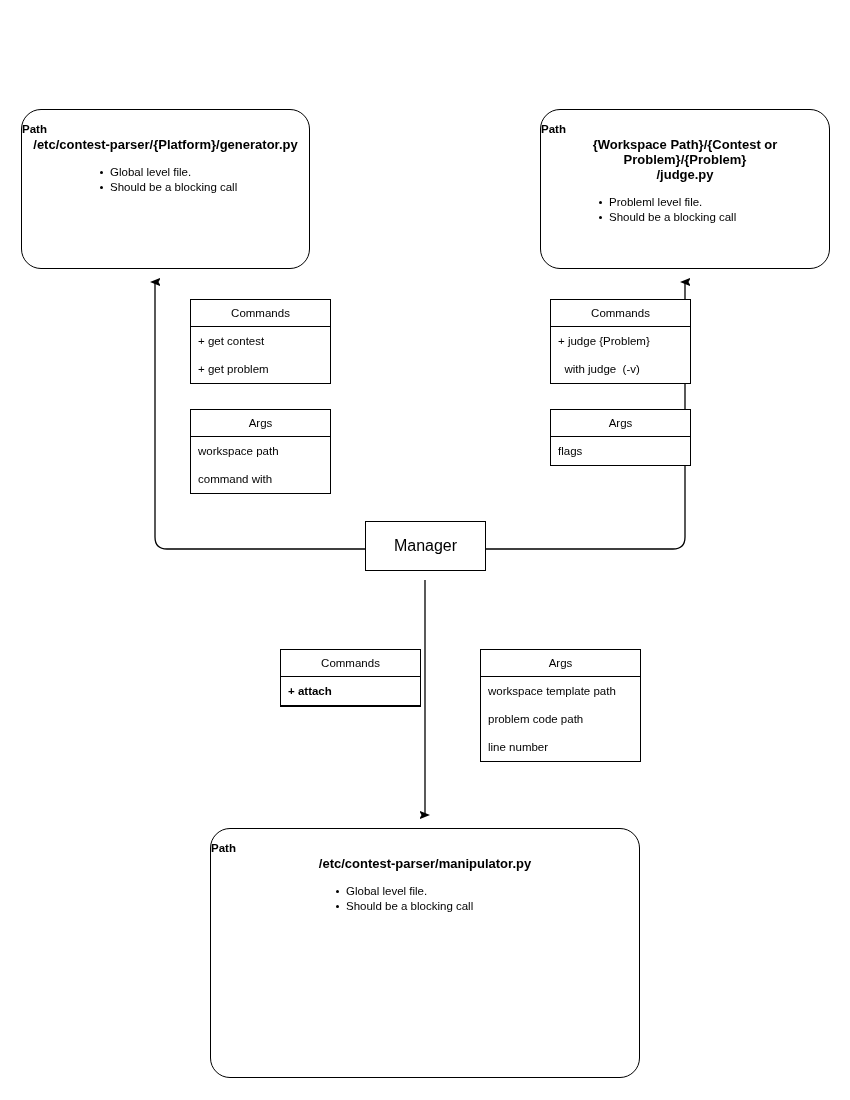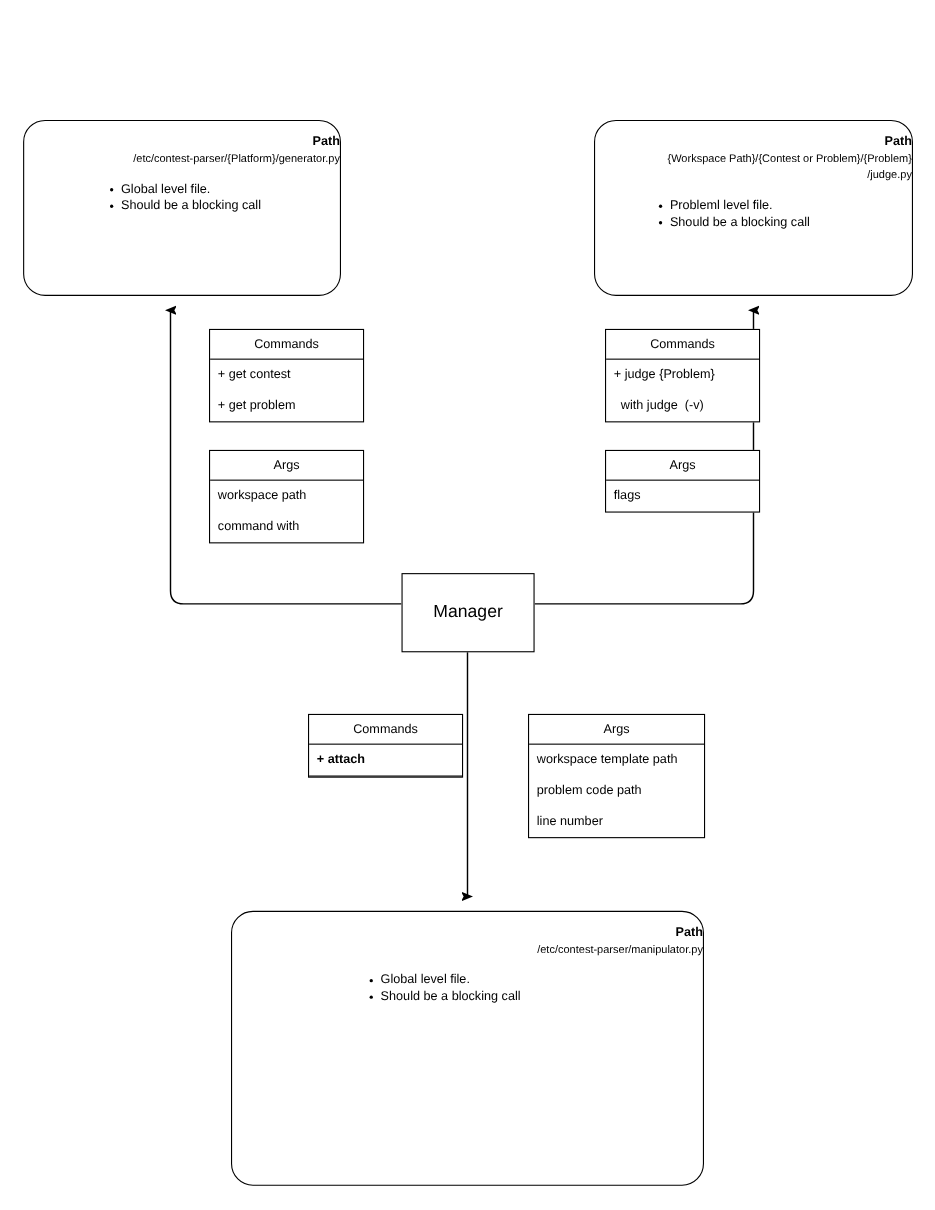--- a/index.html
+++ b/index.html
@@ -29,30 +29,31 @@
     background: #ffffff;
     border: 1.3px solid #000000;
   }
 
   
   .path-node {
     border-radius: 20px;
     padding-top: 12px;
   }
   .path-title {
-    text-align: right;
+    text-align: left;
     font-weight: bold;
     font-size: 11.5px;
     line-height: 15px;
   }
   .path-sub {
-    text-align: right;
-    font-size: 10px;
+    text-align: center;
+    font-size: 13px;
     line-height: 15px;
     white-space: pre-line;
+    font-weight: bold;
   }
   .path-bullets {
     margin: 13px 0 0 0;
     padding: 0;
     list-style: none;
   }
   .path-bullets li {
     font-size: 11.5px;
     line-height: 14.5px;
     position: relative;
@@ -103,21 +104,21 @@
     display: flex;
     align-items: center;
     justify-content: center;
     font-size: 16px;
   }
 
   
   #node-generator  { left: 21px;  top: 109px; width: 289px; height: 160px; }
   #node-judge      { left: 540px; top: 109px; width: 290px; height: 160px; }
   #node-manipulator{ left: 210px; top: 828px; width: 430px; height: 250px; }
-  #node-manager    { left: 365px; top: 521px; width: 121px; height: 72px; }
+  #node-manager    { left: 365px; top: 521px; width: 121px; height: 50px; }
 
   #tbl-gen-commands { left: 170px; top: 299px; width: 141px; }
   #tbl-gen-args     { left: 170px; top: 409px; width: 141px; }
   #tbl-judge-commands { left: 530px; top: 299px; width: 141px; }
   #tbl-judge-args     { left: 530px; top: 409px; width: 141px; }
   #tbl-man-commands { left: 260px; top: 649px; width: 141px; }
   #tbl-man-args     { left: 460px; top: 649px; width: 161px; }
 </style>
 </head>
 <body>

